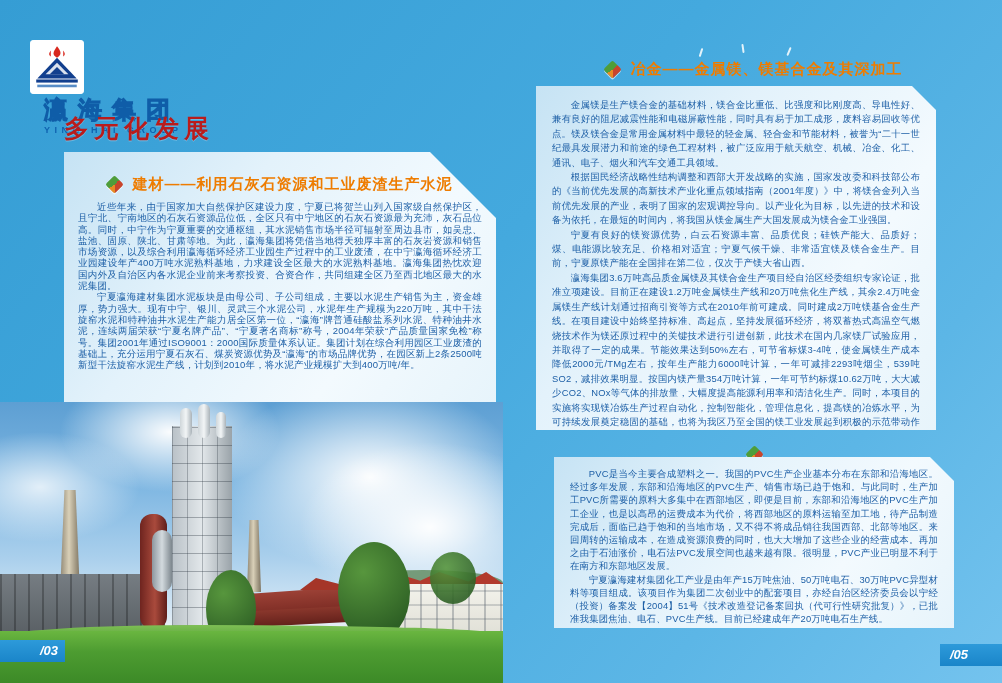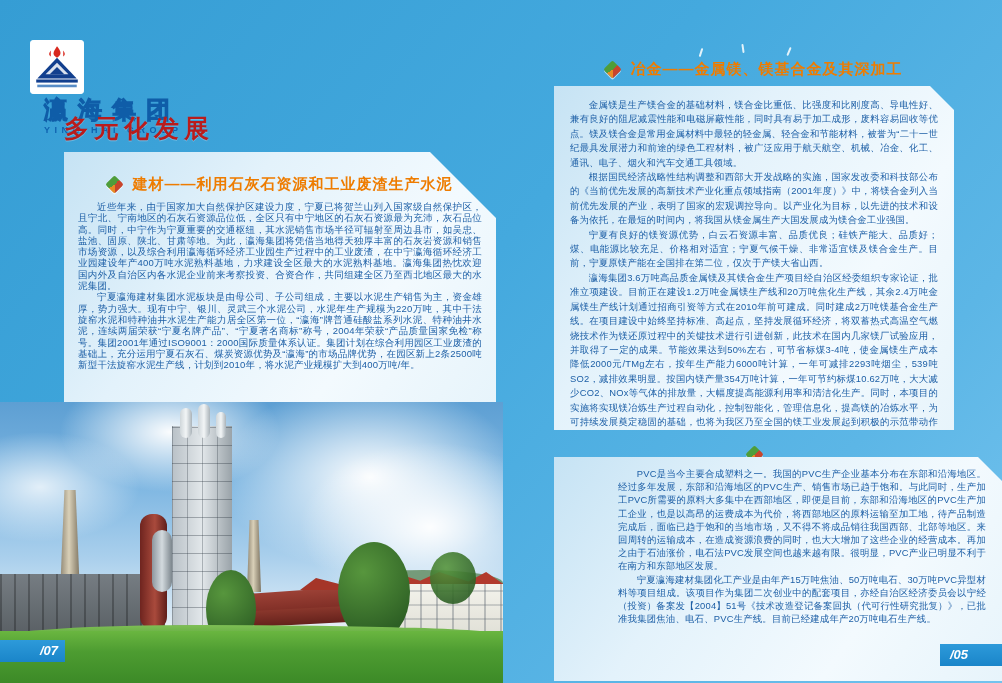--- a/index.html
+++ b/index.html
@@ -21,24 +21,24 @@
   .logo-en{font-size:9px;font-weight:bold;letter-spacing:4.5px;color:#0f63b0;margin-top:2px;}
 
   
   .page-title{position:absolute;left:64px;top:112px;font-size:25px;font-weight:900;
     color:#b91c1c;letter-spacing:5px;text-shadow:0 1px 0 rgba(255,255,255,.25);}
 
   .panel{position:absolute;
     background:linear-gradient(125deg,#c6e3f4 0%,#e3f2fb 35%,#f3fafe 70%,#e7f4fb 100%);}
   .panel-left{left:64px;top:152px;width:432px;height:250px;
     clip-path:polygon(0 0,calc(100% - 66px) 0,100% 66px,100% 100%,0 100%);}
-  .panel-r1{left:554px;top:86px;width:400px;height:344px;
+  .panel-r1{left:536px;top:86px;width:400px;height:344px;
     clip-path:polygon(0 0,calc(100% - 24px) 0,100% 24px,100% 100%,0 100%);}
-  .panel-r2{left:554px;top:457px;width:400px;height:224px;
-    clip-path:polygon(0 0,calc(100% - 24px) 0,100% 24px,100% 100%,0 100%);padding-left:48px;}
+  .panel-r2{left:554px;top:457px;width:400px;height:171px;
+    clip-path:polygon(0 0,calc(100% - 24px) 0,100% 24px,100% 100%,0 100%);}
 
   .sec-head{display:flex;align-items:center;justify-content:center;gap:12px;
     font-size:15px;font-weight:900;color:#ee7c00;letter-spacing:1px;}
   .sec-head.inside{padding-top:23px;}
   .sec-head.floating{position:absolute;width:400px;left:554px;}
   .head-r1{top:60px;}
   .head-r2{top:448px;flex-direction:column;}
 
   .diamond{width:13px;height:13px;flex:0 0 13px;transform:rotate(45deg);border-radius:2px;
     background:conic-gradient(from 0deg,#c8452c 0 130deg,#e78b24 130deg 190deg,#4f9d3a 190deg 360deg);
@@ -178,21 +178,21 @@
     <div class="tree t3"></div>
     <div class="trunk tr1"></div>
     <div class="trunk tr2"></div>
     <div class="tree t1"></div>
     <div class="tree t2"></div>
     <div class="shore"></div>
     <div class="pond"></div>
     <div class="grass"></div>
   </div>
 
-  <div class="page-tag tag-04">/07</div>
+  <div class="page-tag tag-04">/03</div>
 
   <span class="sparkle sp1"></span>
   <span class="sparkle sp2"></span>
   <span class="sparkle sp3"></span>
 
   <div class="sec-head floating head-r1">
     <span class="diamond"></span>
     <span>冶金——金属镁、镁基合金及其深加工</span>
   </div>
 

